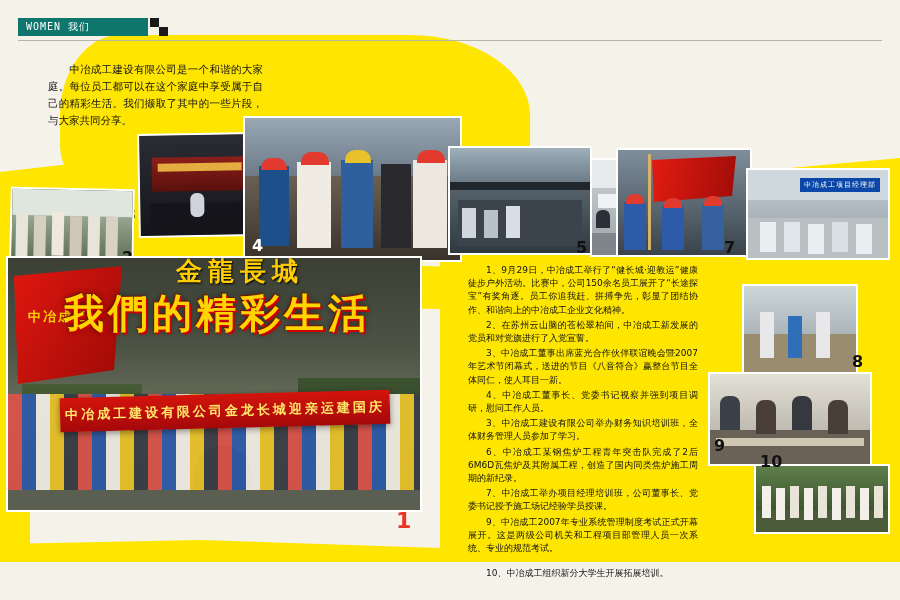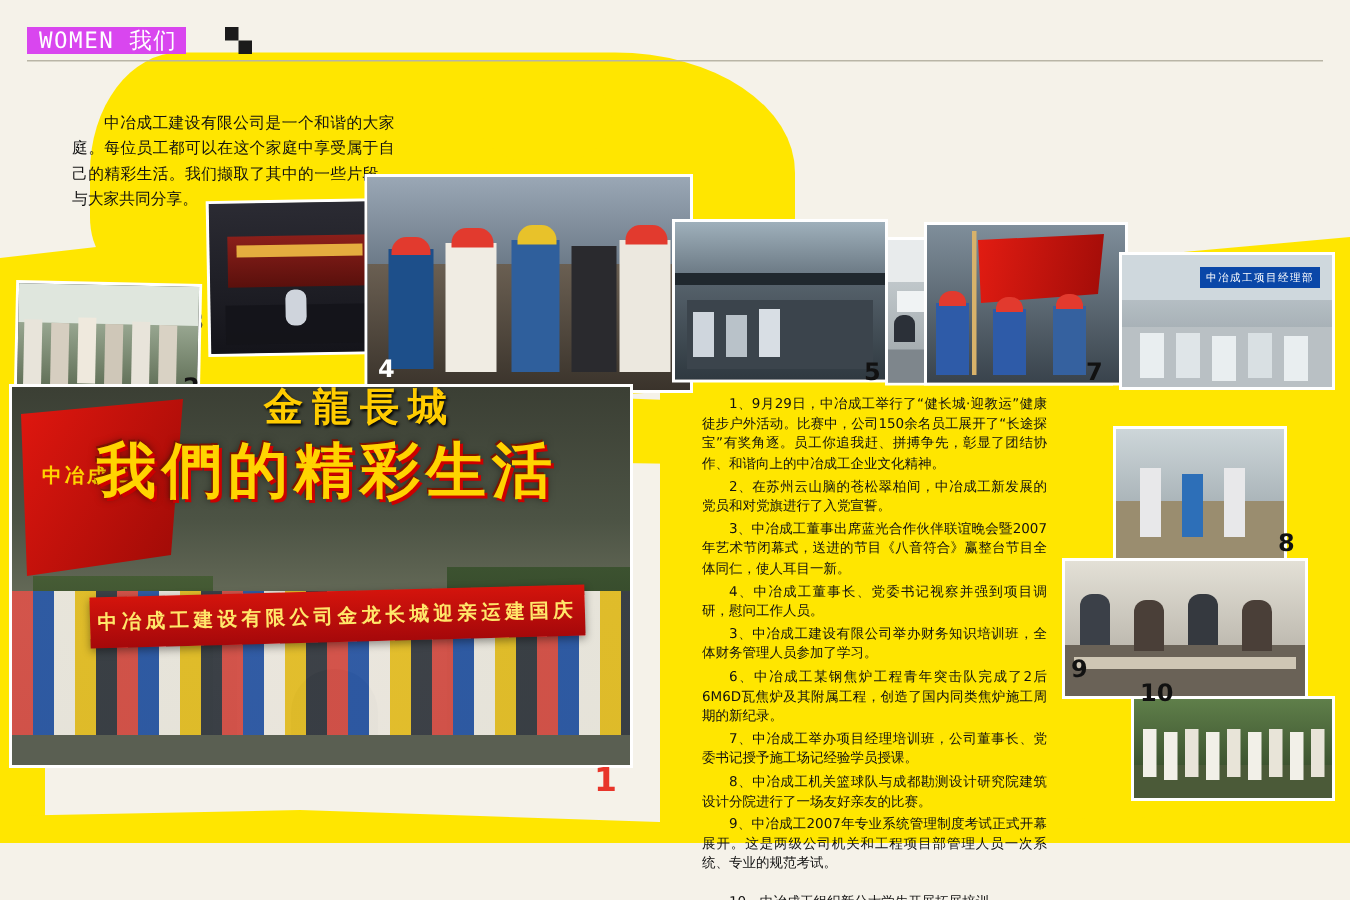--- a/index.html
+++ b/index.html
@@ -38,34 +38,33 @@
   }
   .y-leftstrip{
     left:0;top:195px;width:30px;height:360px;
   }
   .y-botstrip{
     left:0;top:540px;width:900px;height:22px;
     clip-path:polygon(0 4px,200px 0,500px 10px,900px 2px,900px 22px,0 22px);
   }
   
   .hdr{
-    position:absolute;left:18px;top:18px;width:106px;height:18px;
-    background:#d946ef;color:#fff;font-size:15px;letter-spacing:1px;
+    position:absolute;left:18px;top:18px;width:130px;height:18px;
+    background:#0f766e;color:#fff;font-size:10px;letter-spacing:1px;
     display:flex;align-items:center;padding-left:8px;box-sizing:border-box;
     font-family:"DejaVu Sans Mono", monospace;
   }
   .hdr-sq{position:absolute;top:18px;width:9px;height:9px;background:#1b1b1b;}
   .hdr-sq2{position:absolute;top:27px;width:9px;height:9px;background:#1b1b1b;}
   .rule{position:absolute;left:18px;top:40px;width:864px;height:1px;background:#b9b5a6;}
   
   .intro{
     position:absolute;left:48px;top:62px;width:215px;
     font-size:10.5px;line-height:17px;color:#111;text-align:justify;
-    font-family:Liberation Sans, sans-serif;
-    margin-top:12px;
+    font-family:Liberation Mono, monospace;
   }
   .intro .ind{display:inline-block;width:21px;}
   
   .ph{position:absolute;overflow:hidden;background:#555;box-shadow:0 0 0 2px #fff;}
   .num{
     position:absolute;font-size:16px;font-weight:bold;color:#e8352a;
     font-family:"DejaVu Sans", sans-serif;
   }
   .num.w{color:#fff;}
   .num.k{color:#111;}
@@ -263,19 +262,18 @@
   <div class="num k" style="left:760px;top:452px;">10</div>
 
   <div class="rtext">
     <p><span class="ind"></span><span>1、9月29日，中冶成工举行了“健长城·迎教运”健康徒步户外活动。比赛中，公司150余名员工展开了“长途探宝”有奖角逐。员工你追我赶、拼搏争先，彰显了团结协作、和谐向上的中冶成工企业文化精神。</span></p>
     <p><span class="ind"></span><span>2、在苏州云山脑的苍松翠柏间，中冶成工新发展的党员和对党旗进行了入党宣誓。</span></p>
     <p><span class="ind"></span><span>3、中冶成工董事出席蓝光合作伙伴联谊晚会暨2007年艺术节闭幕式，送进的节目《八音符合》赢整台节目全体同仁，使人耳目一新。</span></p>
     <p><span class="ind"></span><span>4、中冶成工董事长、党委书记视察并强到项目调研，慰问工作人员。</span></p>
     <p><span class="ind"></span><span>3、中冶成工建设有限公司举办财务知识培训班，全体财务管理人员参加了学习。</span></p>
     <p><span class="ind"></span><span>6、中冶成工某钢焦炉工程青年突击队完成了2后6M6D瓦焦炉及其附属工程，创造了国内同类焦炉施工周期的新纪录。</span></p>
     <p><span class="ind"></span><span>7、中冶成工举办项目经理培训班，公司董事长、党委书记授予施工场记经验学员授课。</span></p>
-    <p><span class="ind"></span><span>8、中冶成工机关篮球队与成都勘测设计研究院建筑设计分院进行了一场友好亲友的比赛。</span></p>
     <p><span class="ind"></span><span>9、中冶成工2007年专业系统管理制度考试正式开幕展开。这是两级公司机关和工程项目部管理人员一次系统、专业的规范考试。</span></p>
     <p style="margin-top:12px;"><span class="ind"></span><span>10、中冶成工组织新分大学生开展拓展培训。</span></p>
 
   </div>
 
 </div>
 
 </body></html>

